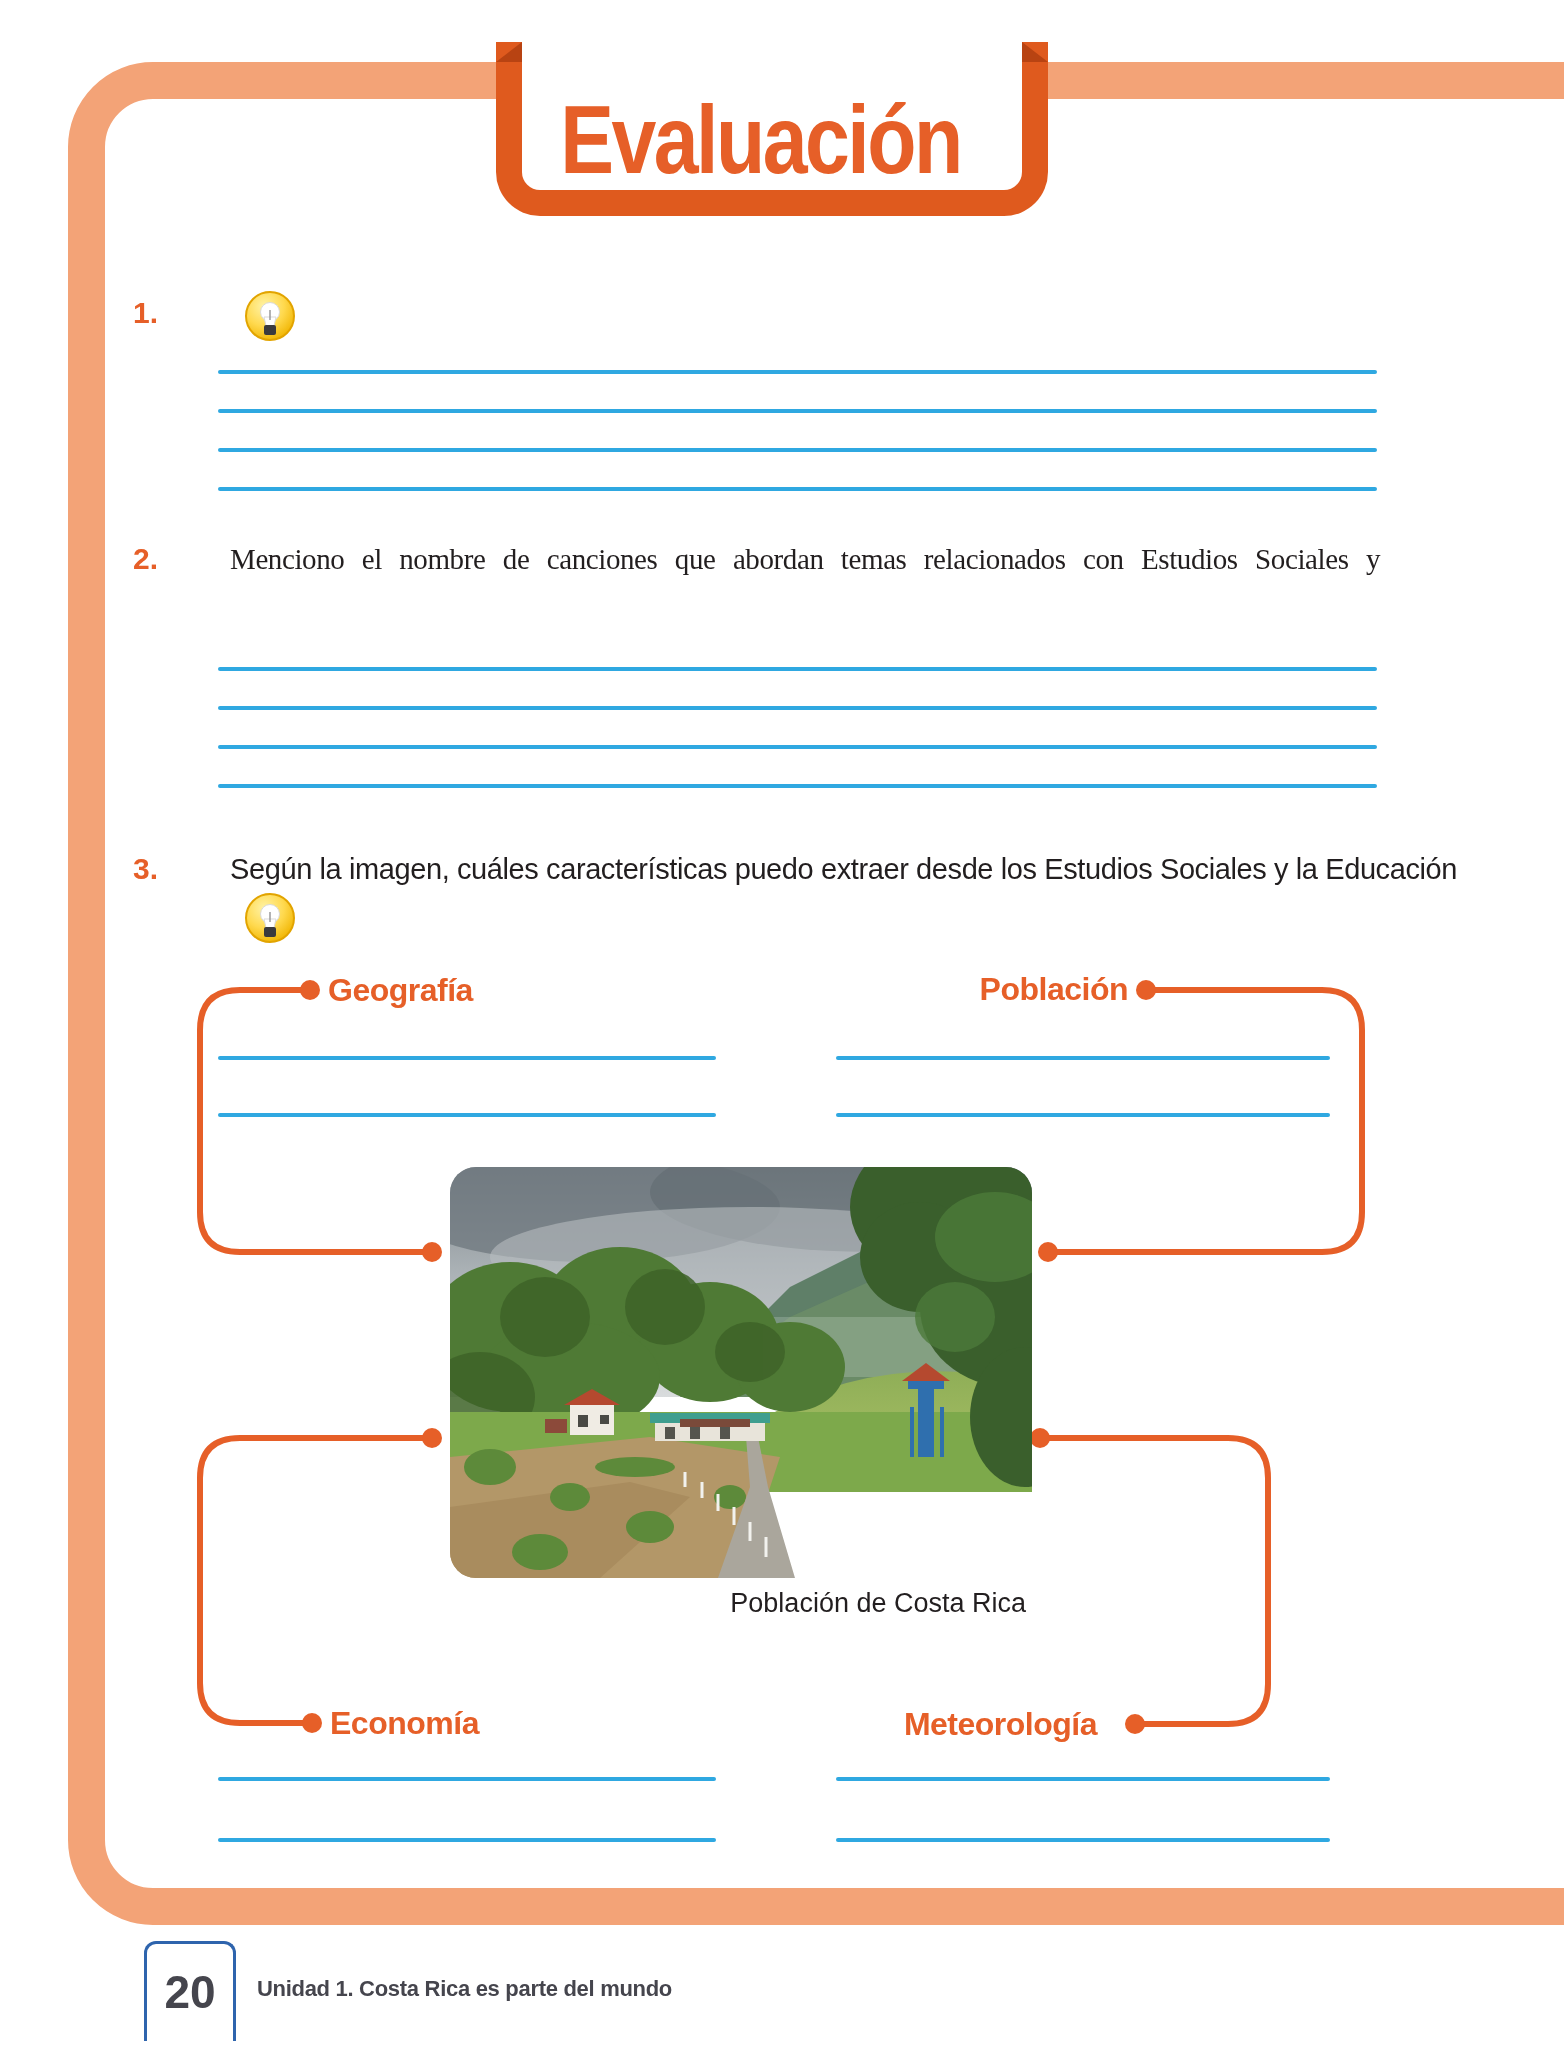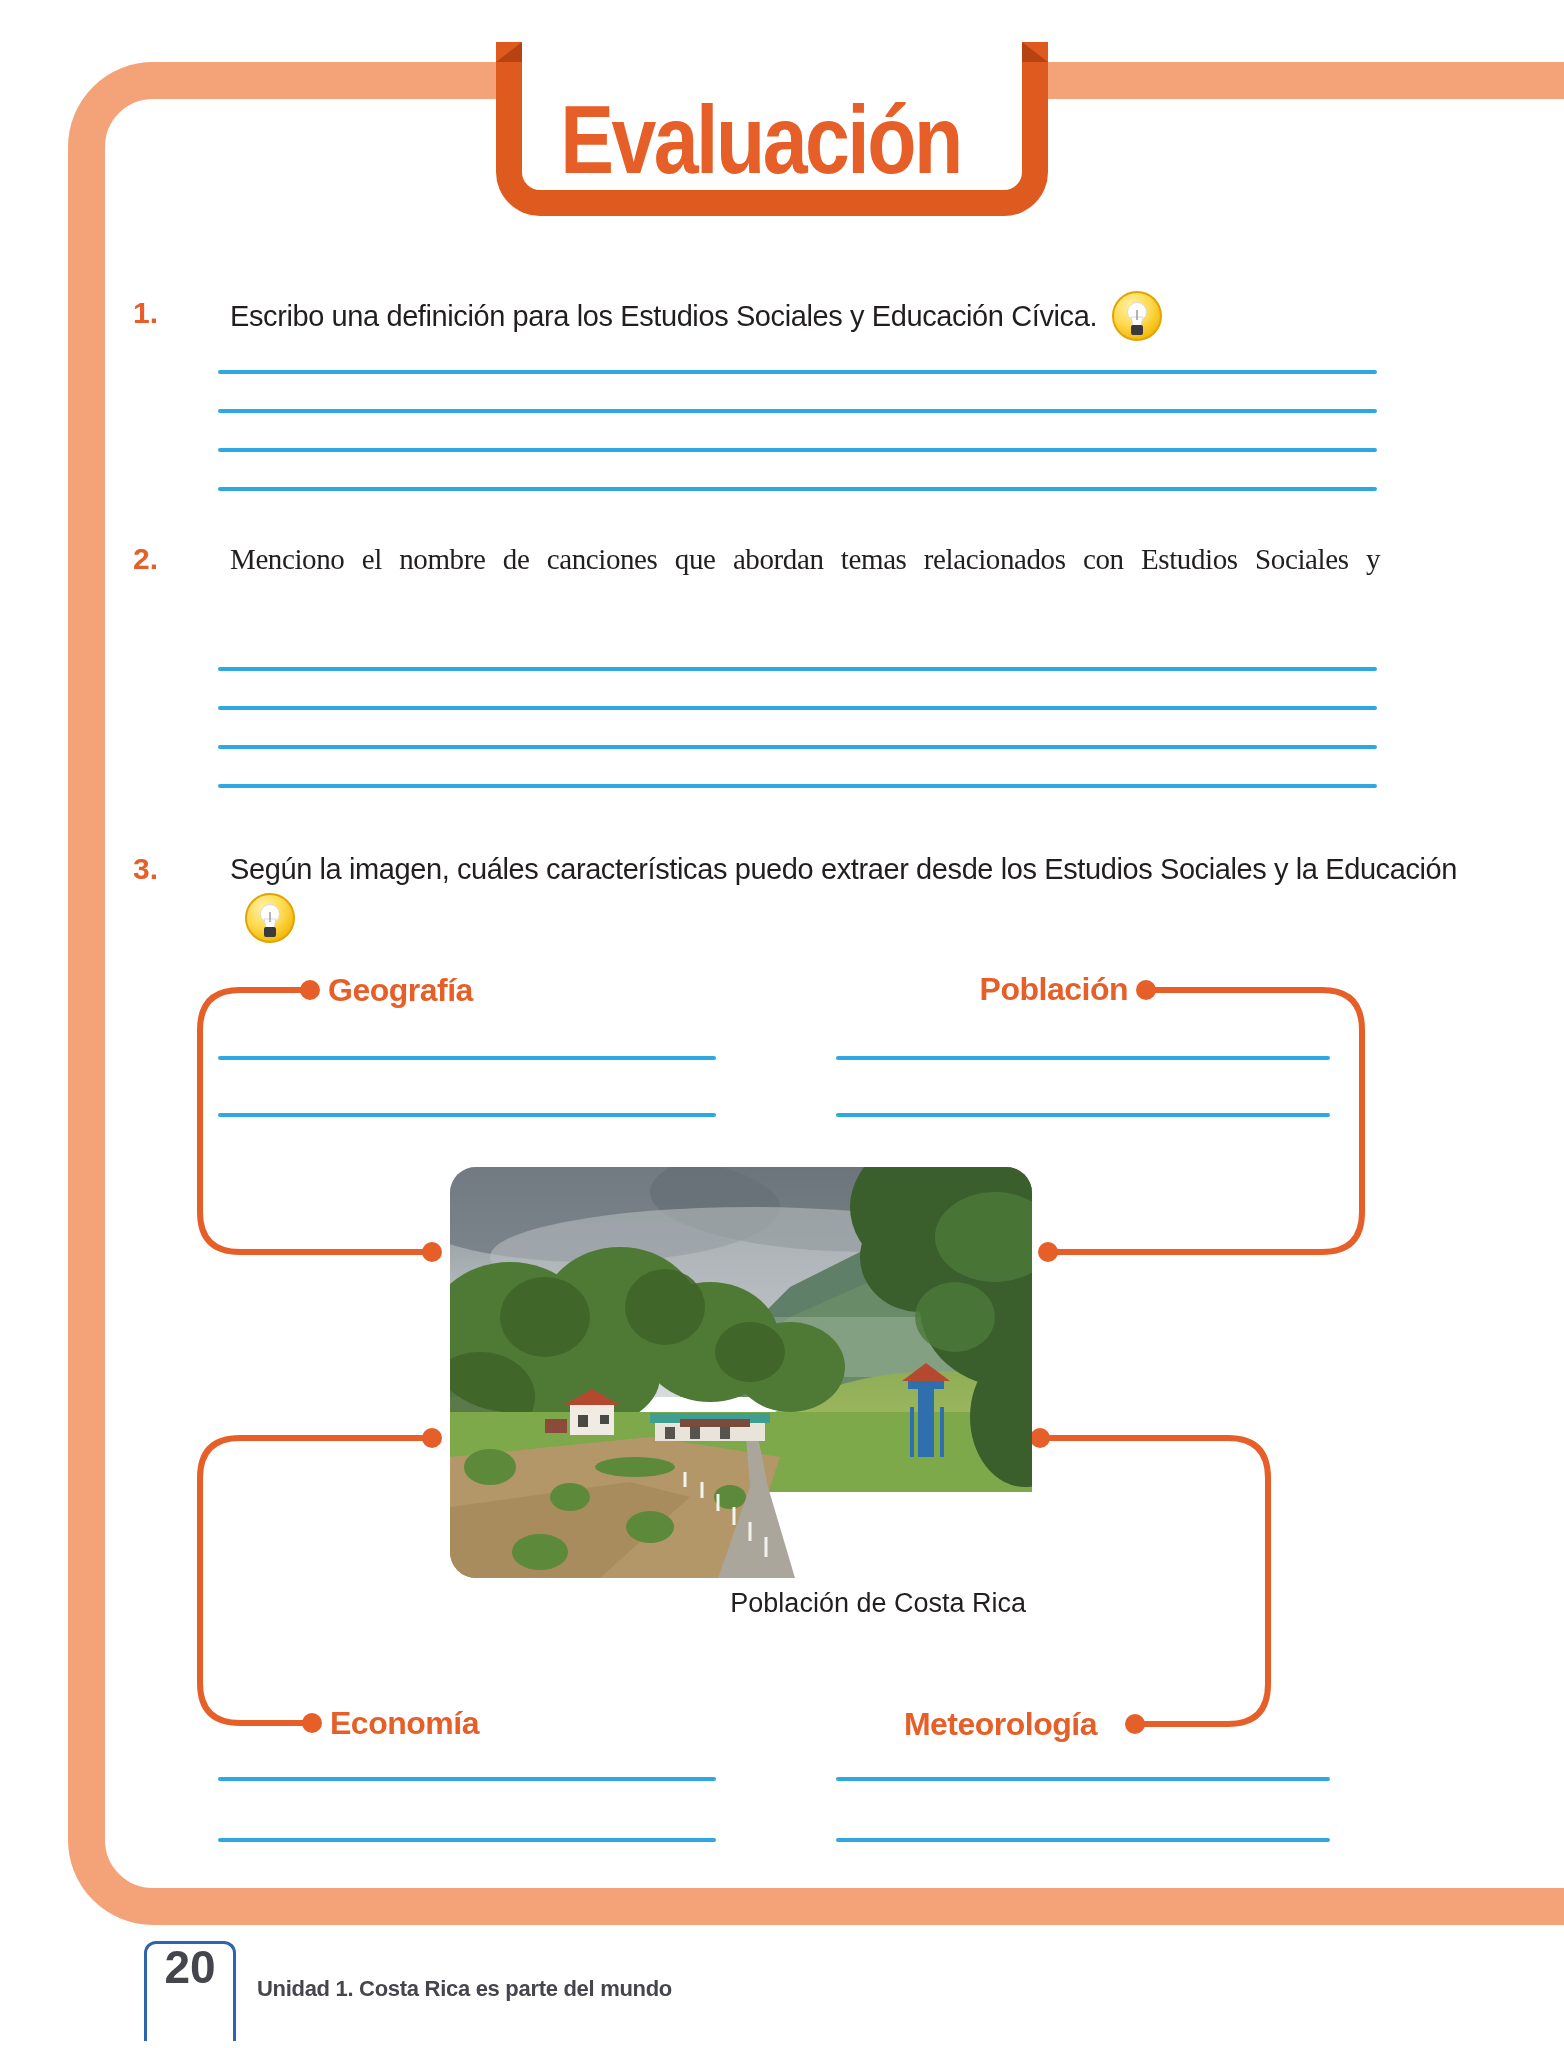--- a/index.html
+++ b/index.html
@@ -71,38 +71,38 @@
     text-align:right;color:#221E1F;font-size:27px;
   }
 
   
   #page-num-box{
     position:absolute;left:144px;top:1941px;width:92px;height:100px;
     box-sizing:border-box;border:3px solid #2E64AD;border-bottom:none;
     border-radius:12px 12px 0 0;
     display:flex;align-items:flex-start;justify-content:center;
   }
-  #page-num{color:#45454D;font-size:46px;font-weight:bold;line-height:1;margin-top:0;}
+  #page-num{color:#45454D;font-size:46px;font-weight:bold;line-height:1;margin-top:25px;}
   #footer-unit{
     position:absolute;left:257px;top:1976px;
     color:#45454D;font-size:22px;font-weight:bold;letter-spacing:-.3px;
   }
 </style>
 </head>
 <body>
 
 <div id="frame"></div>
 
 <div id="title-tab">
   <div id="page-title">Evaluación</div>
 </div>
 
 <div class="qnum" style="top:290px;">1.</div>
 <div class="qtext" style="top:290px;">
-  <span>Escribo una definición para los Estudios Sociales y Educación Cívica.</span><span class="bulb"><svg width="52" height="52" viewBox="0 0 52 52">
+  <span class="bulb"><svg width="52" height="52" viewBox="0 0 52 52">
       <defs>
           <radialGradient id="lb1" cx="38%" cy="30%" r="75%">
         <stop offset="0" stop-color="#FFF3A6"></stop>
             <stop offset=".55" stop-color="#FFD94E"></stop>
             <stop offset="1" stop-color="#F0B400"></stop>
       </radialGradient>
         </defs>
       <circle cx="26" cy="26" r="24" fill="url(#lb1)" stroke="#E2A400" stroke-width="2"></circle>
       <circle cx="26" cy="22" r="9.5" fill="#ffffff" stroke="#d9d9d9" stroke-width="1"></circle>
       <path d="M20 27 L32 27 L30 36 L22 36 Z" fill="#ffffff" stroke="#d9d9d9" stroke-width="1"></path>

